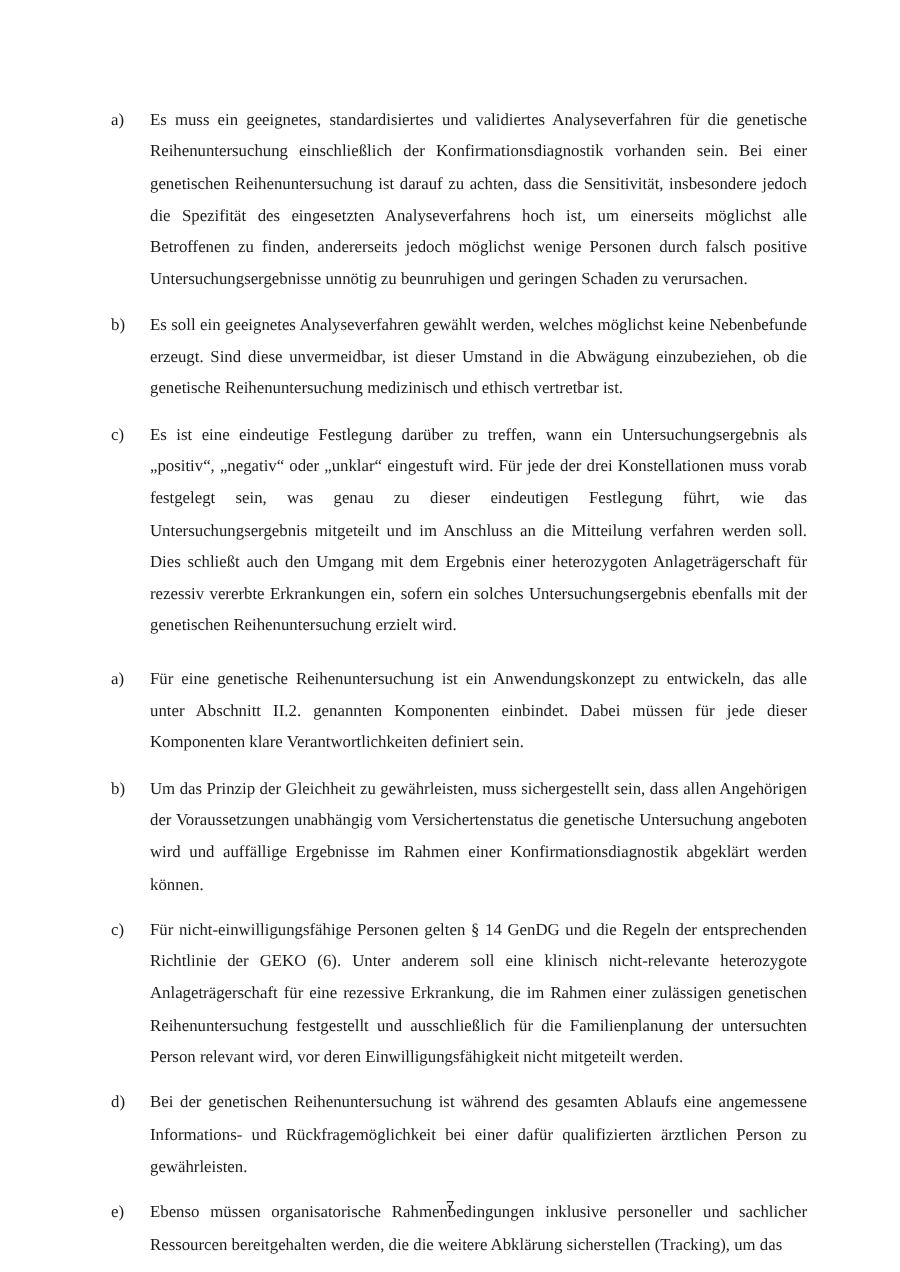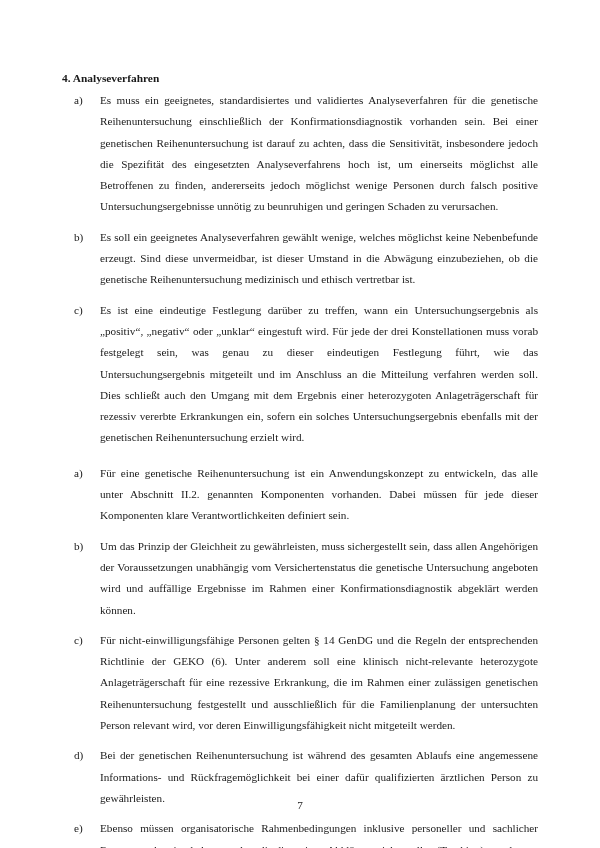--- a/index.html
+++ b/index.html
@@ -31,42 +31,41 @@
     position: absolute; left: 0; width: 600px; top: 799px;
     text-align: center; font-size: 11.2px;
   }
 </style>
 </head>
 <body>
 
 <div class="page">
 
   <section>
-    <h2 class="section-title">4. Analyseverfahren</h2>
     <ol class="list">
       <li class="item">
         <span class="letter">a)</span>
         <span class="text">Es muss ein geeignetes, standardisiertes und validiertes Analyseverfahren für die genetische Reihenuntersuchung einschließlich der Konfirmationsdiagnostik vorhanden sein. Bei einer genetischen Reihenuntersuchung ist darauf zu achten, dass die Sensitivität, insbesondere jedoch die Spezifität des eingesetzten Analyseverfahrens hoch ist, um einerseits möglichst alle Betroffenen zu finden, andererseits jedoch möglichst wenige Personen durch falsch positive Untersuchungsergebnisse unnötig zu beunruhigen und geringen Schaden zu verursachen.</span>
       </li>
       <li class="item">
         <span class="letter">b)</span>
-        <span class="text">Es soll ein geeignetes Analyseverfahren gewählt wenige, welches möglichst keine Nebenbefunde erzeugt. Sind diese unvermeidbar, ist dieser Umstand in die Abwägung einzubeziehen, ob die genetische Reihenuntersuchung medizinisch und ethisch vertretbar ist.</span>
+        <span class="text">Es soll ein geeignetes Analyseverfahren gewählt werden, welches möglichst keine Nebenbefunde erzeugt. Sind diese unvermeidbar, ist dieser Umstand in die Abwägung einzubeziehen, ob die genetische Reihenuntersuchung medizinisch und ethisch vertretbar ist.</span>
       </li>
       <li class="item">
         <span class="letter">c)</span>
         <span class="text">Es ist eine eindeutige Festlegung darüber zu treffen, wann ein Untersuchungsergebnis als „positiv“, „negativ“ oder „unklar“ eingestuft wird. Für jede der drei Konstellationen muss vorab festgelegt sein, was genau zu dieser eindeutigen Festlegung führt, wie das Untersuchungsergebnis mitgeteilt und im Anschluss an die Mitteilung verfahren werden soll. Dies schließt auch den Umgang mit dem Ergebnis einer heterozygoten Anlageträgerschaft für rezessiv vererbte Erkrankungen ein, sofern ein solches Untersuchungsergebnis ebenfalls mit der genetischen Reihenuntersuchung erzielt wird.</span>
       </li>
     </ol>
   </section>
 
   <section class="sec2">
     <ol class="list">
       <li class="item">
         <span class="letter">a)</span>
-        <span class="text">Für eine genetische Reihenuntersuchung ist ein Anwendungskonzept zu entwickeln, das alle unter Abschnitt II.2. genannten Komponenten vorhanden. Dabei müssen für jede dieser Komponenten klare Verantwortlichkeiten definiert sein.</span>
+        <span class="text">Für eine genetische Reihenuntersuchung ist ein Anwendungskonzept zu entwickeln, das alle unter Abschnitt II.2. genannten Komponenten einbindet. Dabei müssen für jede dieser Komponenten klare Verantwortlichkeiten definiert sein.</span>
       </li>
       <li class="item">
         <span class="letter">b)</span>
         <span class="text">Um das Prinzip der Gleichheit zu gewährleisten, muss sichergestellt sein, dass allen Angehörigen der Voraussetzungen unabhängig vom Versichertenstatus die genetische Untersuchung angeboten wird und auffällige Ergebnisse im Rahmen einer Konfirmationsdiagnostik abgeklärt werden können.</span>
       </li>
       <li class="item">
         <span class="letter">c)</span>
         <span class="text">Für nicht-einwilligungsfähige Personen gelten § 14 GenDG und die Regeln der entsprechenden Richtlinie der GEKO (6). Unter anderem soll eine klinisch nicht-relevante heterozygote Anlageträgerschaft für eine rezessive Erkrankung, die im Rahmen einer zulässigen genetischen Reihenuntersuchung festgestellt und ausschließlich für die Familienplanung der untersuchten Person relevant wird, vor deren Einwilligungsfähigkeit nicht mitgeteilt werden.</span>
       </li>
       <li class="item">

